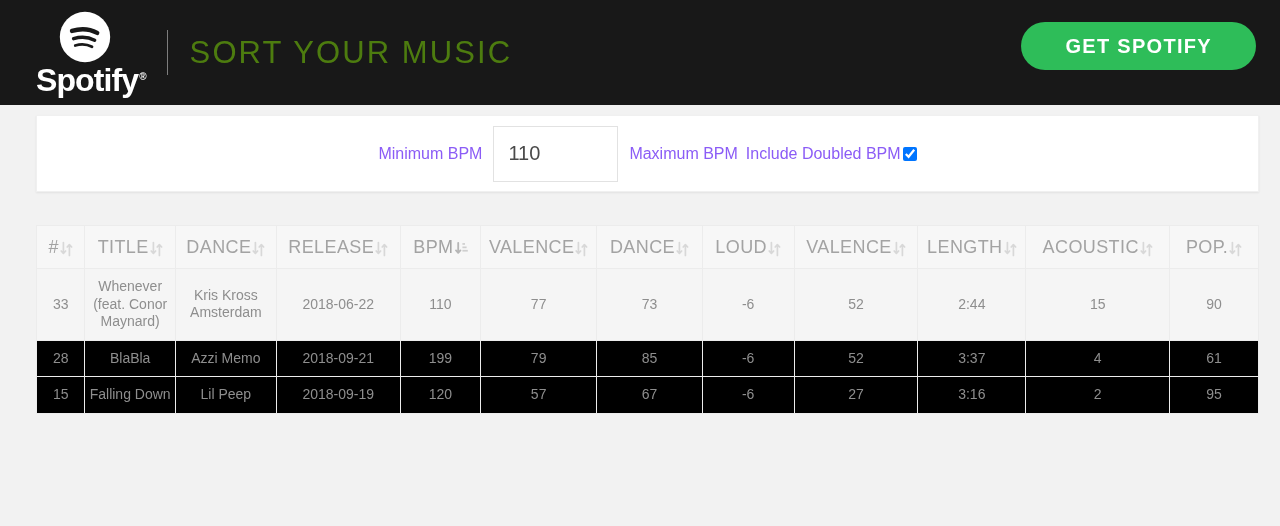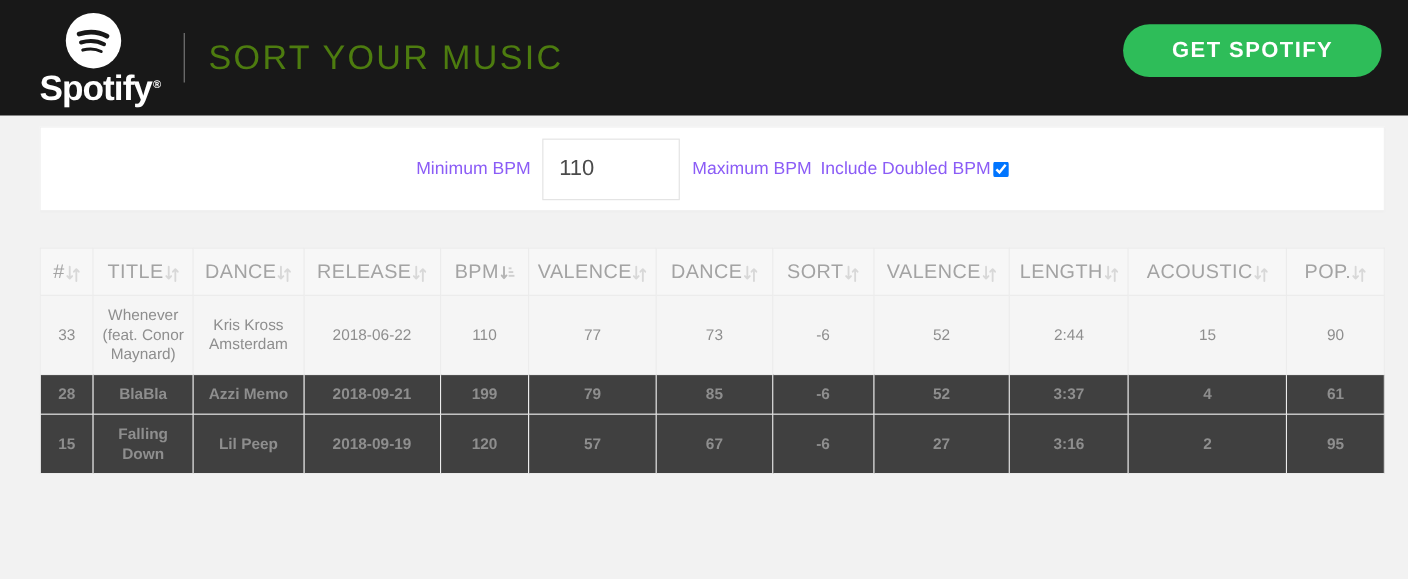--- a/index.html
+++ b/index.html
@@ -142,21 +142,21 @@
     border: 1px solid #ececec;
     color: #8e8e8e;
     font-size: 14px;
     font-weight: 400;
     text-align: center;
     padding: 9px 4px;
     vertical-align: middle;
     line-height: 1.25;
   }
   tr.row-odd td  { background: #f5f5f5; }
-  tr.row-even td { background: #404040; font-weight: bold; }
+  tr.row-even td { background: #000000; }
 
   
   .c-num   { width: 48px; }
   .c-title { width: 90px; }
   .c-artist{ width: 100px; }
   .c-rel   { width: 123px; }
   .c-bpm   { width: 80px; }
   .c-en    { width: 115px; }
   .c-dan   { width: 105px; }
   .c-loud  { width: 91px; }
@@ -260,21 +260,21 @@
                 </svg></span>
             </span></th>
         <th><span class="th-inner">
               <span>DANCE</span>
               <span class="sort-icon"><svg viewBox="0 0 13 16">
                   <path d="M3.4 1.5v10.6M1.2 10l2.2 2.3L5.6 10" stroke="#d8d8d8" stroke-width="1.7" fill="none" stroke-linecap="round" stroke-linejoin="round"></path>
                   <path d="M9.4 14.5V3.9M7.2 6l2.2-2.3L11.6 6" stroke="#d8d8d8" stroke-width="1.7" fill="none" stroke-linecap="round" stroke-linejoin="round"></path>
                 </svg></span>
             </span></th>
         <th><span class="th-inner">
-              <span>SORT</span>
+              <span>LOUD</span>
               <span class="sort-icon"><svg viewBox="0 0 13 16">
                   <path d="M3.4 1.5v10.6M1.2 10l2.2 2.3L5.6 10" stroke="#d8d8d8" stroke-width="1.7" fill="none" stroke-linecap="round" stroke-linejoin="round"></path>
                   <path d="M9.4 14.5V3.9M7.2 6l2.2-2.3L11.6 6" stroke="#d8d8d8" stroke-width="1.7" fill="none" stroke-linecap="round" stroke-linejoin="round"></path>
                 </svg></span>
             </span></th>
         <th><span class="th-inner">
               <span>VALENCE</span>
               <span class="sort-icon"><svg viewBox="0 0 13 16">
                   <path d="M3.4 1.5v10.6M1.2 10l2.2 2.3L5.6 10" stroke="#d8d8d8" stroke-width="1.7" fill="none" stroke-linecap="round" stroke-linejoin="round"></path>
                   <path d="M9.4 14.5V3.9M7.2 6l2.2-2.3L11.6 6" stroke="#d8d8d8" stroke-width="1.7" fill="none" stroke-linecap="round" stroke-linejoin="round"></path>

